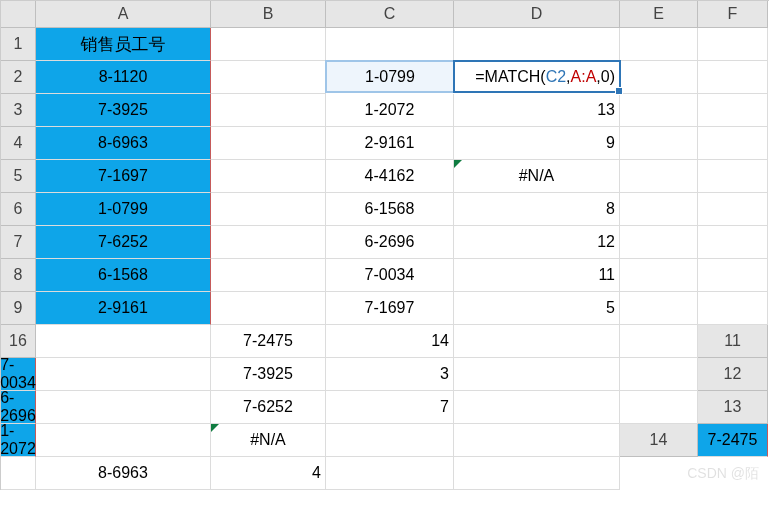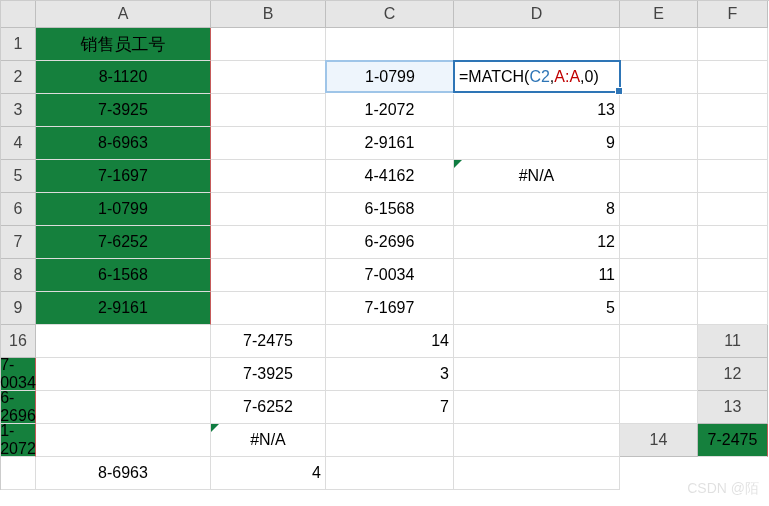--- a/index.html
+++ b/index.html
@@ -40,39 +40,39 @@
     border-right: 1px solid #dcdcdc;
     border-bottom: 1px solid #dcdcdc;
     height: 33px;
     display: flex;
     align-items: center;
     justify-content: center;
     font-size: 16px;
     position: relative;
     padding: 0 4px;
   }
-  .colA { background: #15803d; }
+  .colA { background: #0ea5e9; }
   .colA-border { border-right: 1px solid #c55a5a; }
   .right { justify-content: flex-end; }
   .center { justify-content: center; }
   .active-cell {
     border: 2px solid #9fc5e8;
     background: #eef5fc;
     margin: -1px;
     position: relative;
   }
   .formula-cell {
     border: 2px solid #2e75b6;
     background: #fff;
     margin: -1px;
     z-index: 5;
     position: relative;
     overflow: visible;
     white-space: nowrap;
-    justify-content: flex-start;
+    justify-content: flex-end;
   }
   .formula-txt { position: relative; z-index: 6; }
   .ref-c2 { color: #2e75b6; }
   .ref-aa { color: #c00000; }
   .err-triangle::before {
     content: "";
     position: absolute;
     top: 0; left: 0;
     width: 0; height: 0;
     border-top: 8px solid #107c41;
@@ -81,21 +81,21 @@
   .fill-handle::after {
     content: "";
     position: absolute;
     right: -4px; bottom: -4px;
     width: 6px; height: 6px;
     background: #2e75b6;
     border: 1px solid #fff;
   }
   .watermark {
     position: absolute;
-    right: 10px; bottom: 8px;
+    right: 10px; bottom: 23px;
     font-size: 14px;
     color: rgba(0,0,0,0.12);
     pointer-events: none;
   }
 </style>
 </head>
 <body>
 
 <div class="sheet">
 

